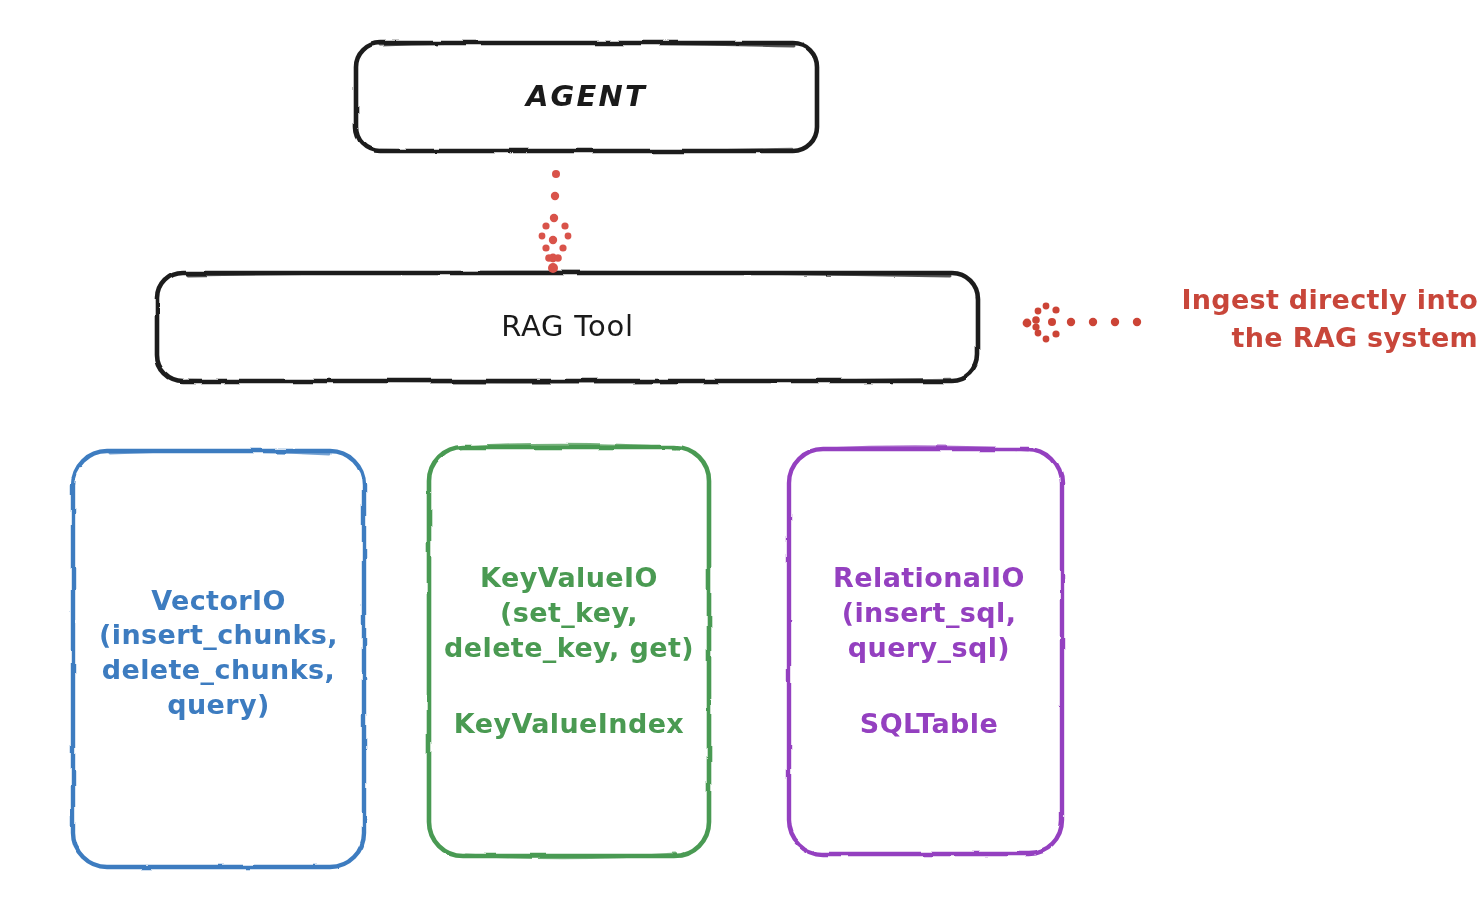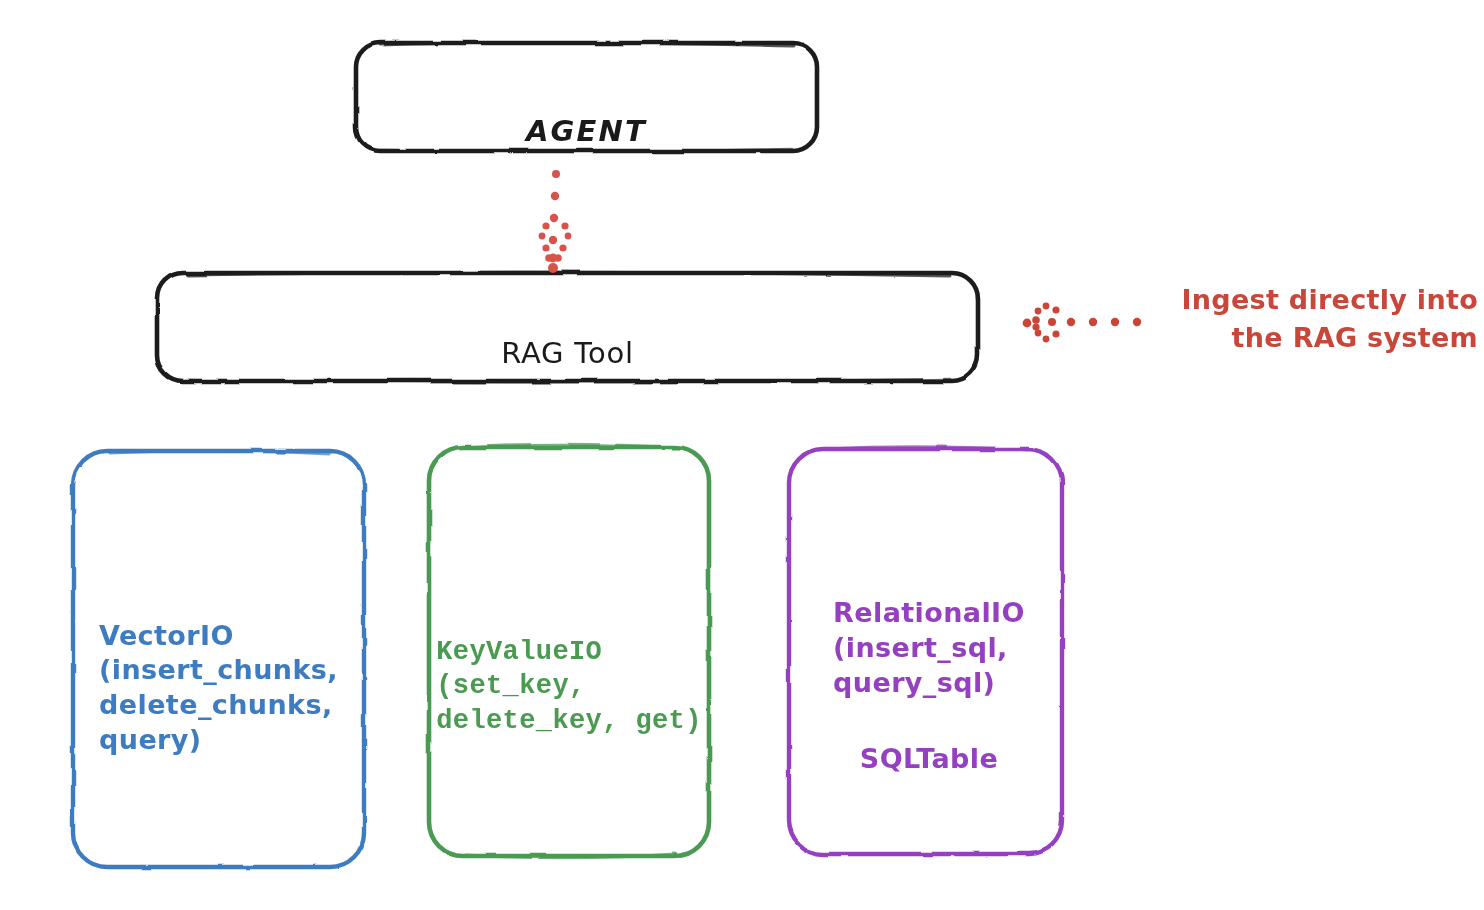--- a/index.html
+++ b/index.html
@@ -27,25 +27,24 @@
     pointer-events: none;
   }
 
   
   .node-label {
     position: absolute;
     display: flex;
     flex-direction: column;
     align-items: center;
     justify-content: center;
-    text-align: left;
+    text-align: center;
     line-height: 1.28;
     letter-spacing: 0.4px;
     white-space: pre-line;
-    margin-top: 35px;
   }
 
   .top-node-label {
     font-size: 29px;
     color: #1a1a1a;
     font-weight: 600;
     font-style: italic;
     letter-spacing: 2.2px;
   }
   .top-node-label.plain {
@@ -174,38 +173,39 @@
       <circle cx="1036" cy="320" r="3.8" fill="#cc4436"></circle>
       <circle cx="1036" cy="327" r="3.6" fill="#cc4436"></circle>
       <circle cx="1027" cy="323" r="4.4" fill="#cc4436"></circle>
     </g>
   </svg>
 
   <div class="box-frame" style="left:355px; top:42px; width:463px; height:110px;">
     <div class="node-label top-node-label" style="left:0; top:0; width:463px; height:110px;">AGENT</div>
   </div>
 
-  <div class="box-frame" style="left:155px; top:264px; width:825px; height:110px;">
+  <div class="box-frame" style="left:155px; top:272px; width:825px; height:110px;">
     <div class="node-label top-node-label plain" style="left:0; top:0; width:825px; height:110px;">RAG Tool</div>
   </div>
 
   <div class="box-frame" style="left:72px; top:444px; width:293px; height:296px;">
     <div class="node-label leaf-label color-blue" style="left:0; top:0; width:293px; height:418px;">
       <span class="api-block">VectorIO
 (insert_chunks,
 delete_chunks,
 query)</span>
     </div>
   </div>
 
   <div class="box-frame" style="left:428px; top:446px; width:282px; height:411px;">
-    <div class="node-label leaf-label color-green" style="left:0; top:0; width:282px; height:411px;font-family:Liberation Mono, monospace;">
+    <div class="node-label leaf-label color-green" style="left:0; top:0; width:282px; height:411px;">
       <span class="api-block">KeyValueIO
 (set_key,
 delete_key, get)</span>
+      <span class="index-block">KeyValueIndex</span>
     </div>
   </div>
 
   <div class="box-frame" style="left:788px; top:448px; width:275px; height:407px;">
     <div class="node-label leaf-label color-purple" style="left:0; top:0; width:282px; height:407px;">
       <span class="api-block">RelationalIO
 (insert_sql,
 query_sql)</span>
       <span class="index-block">SQLTable</span>
     </div>

